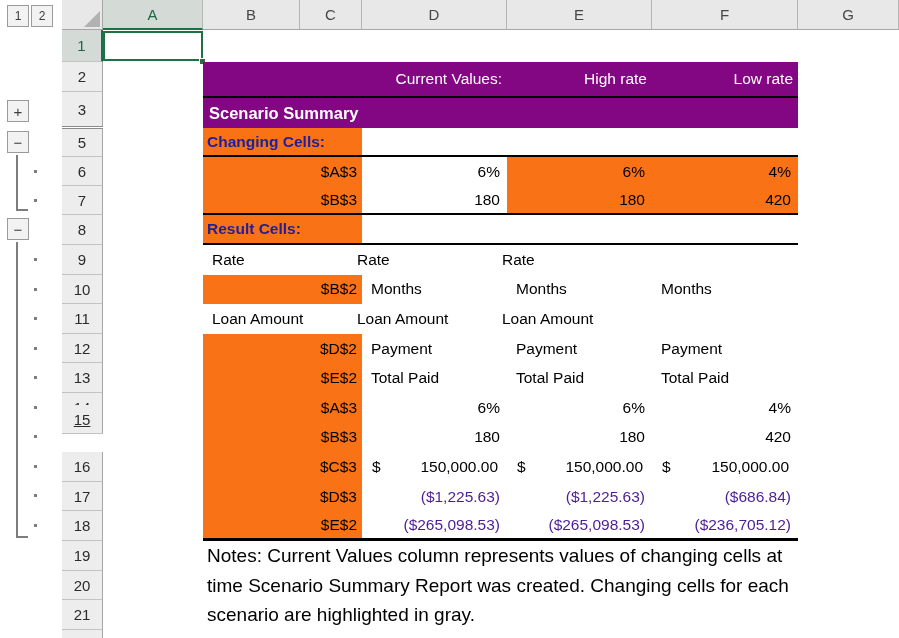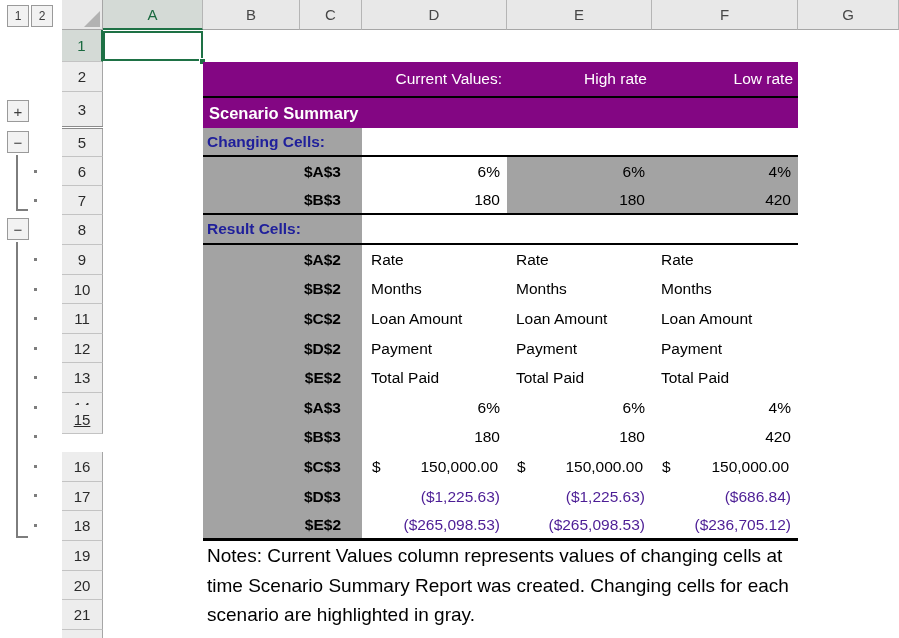--- a/index.html
+++ b/index.html
@@ -47,34 +47,34 @@
   
   #report { position:absolute; left:203px; top:62px; width:595px; height:479px; font-size:15.5px; color:#000; }
   .rrow { display:flex; width:595px; }
   .cell { display:flex; align-items:center; overflow:hidden; white-space:nowrap; cursor:cell; }
   .c-label { width:159px; }
   .c-d { width:145px; }
   .c-e { width:145px; }
   .c-f { width:146px; }
 
   .purple { background:#830683; color:#ffffff; }
-  .gray   { background:#a3a3a3; }
+  .gray   { background:#f97316; }
 
   .rpt-title { height:30px; font-weight:bold; font-size:16.5px; padding-left:6px; display:flex; align-items:center; }
   .rpt-hdr   { height:36px; border-bottom:2px solid #000; }
   .rpt-hdr .cell { justify-content:flex-end; padding-right:5px; }
   .row-sec1  { height:29px; border-bottom:2px solid #000; }
   .row-cr    { height:29px; }
   .row-cr2   { height:29px; border-bottom:2px solid #000; }
   .row-sec2  { height:30px; border-bottom:2px solid #000; }
   .row-rr    { height:29.6px; }
   .row-last  { border-bottom:3px solid #000; }
 
   .lbl-section { color:#20209b; font-weight:bold; padding-left:4px; }
-  .lbl-ref { font-weight:bold; justify-content:flex-end; padding-right:21px; }
+  .lbl-ref { font-weight:normal; justify-content:flex-end; padding-right:5px; }
   .val-r { justify-content:flex-end; padding-right:7px; }
   .val-l { padding-left:9px; }
   .red { color:#4c1d95; }
   .cur { justify-content:space-between; padding:0 9px 0 10px; }
 
   
   .note-line { position:absolute; left:207px; height:30px; line-height:30px; font-size:19px; color:#000; white-space:nowrap; cursor:cell; }
 </style>
 </head>
 <body>
@@ -174,33 +174,31 @@
     </div>
 
     <div class="rrow row-sec2">
       <div class="cell c-label gray lbl-section">Result Cells:</div>
       <div class="cell c-d"></div>
       <div class="cell c-e"></div>
       <div class="cell c-f"></div>
     </div>
 
     <div class="rrow row-rr">
-      <div class="cell c-label gray lbl-ref">$A$2</div>
       <div class="cell c-d val-l">Rate</div>
       <div class="cell c-e val-l">Rate</div>
       <div class="cell c-f val-l">Rate</div>
     </div>
     <div class="rrow row-rr">
       <div class="cell c-label gray lbl-ref">$B$2</div>
       <div class="cell c-d val-l">Months</div>
       <div class="cell c-e val-l">Months</div>
       <div class="cell c-f val-l">Months</div>
     </div>
     <div class="rrow row-rr">
-      <div class="cell c-label gray lbl-ref">$C$2</div>
       <div class="cell c-d val-l">Loan Amount</div>
       <div class="cell c-e val-l">Loan Amount</div>
       <div class="cell c-f val-l">Loan Amount</div>
     </div>
     <div class="rrow row-rr">
       <div class="cell c-label gray lbl-ref">$D$2</div>
       <div class="cell c-d val-l">Payment</div>
       <div class="cell c-e val-l">Payment</div>
       <div class="cell c-f val-l">Payment</div>
     </div>

